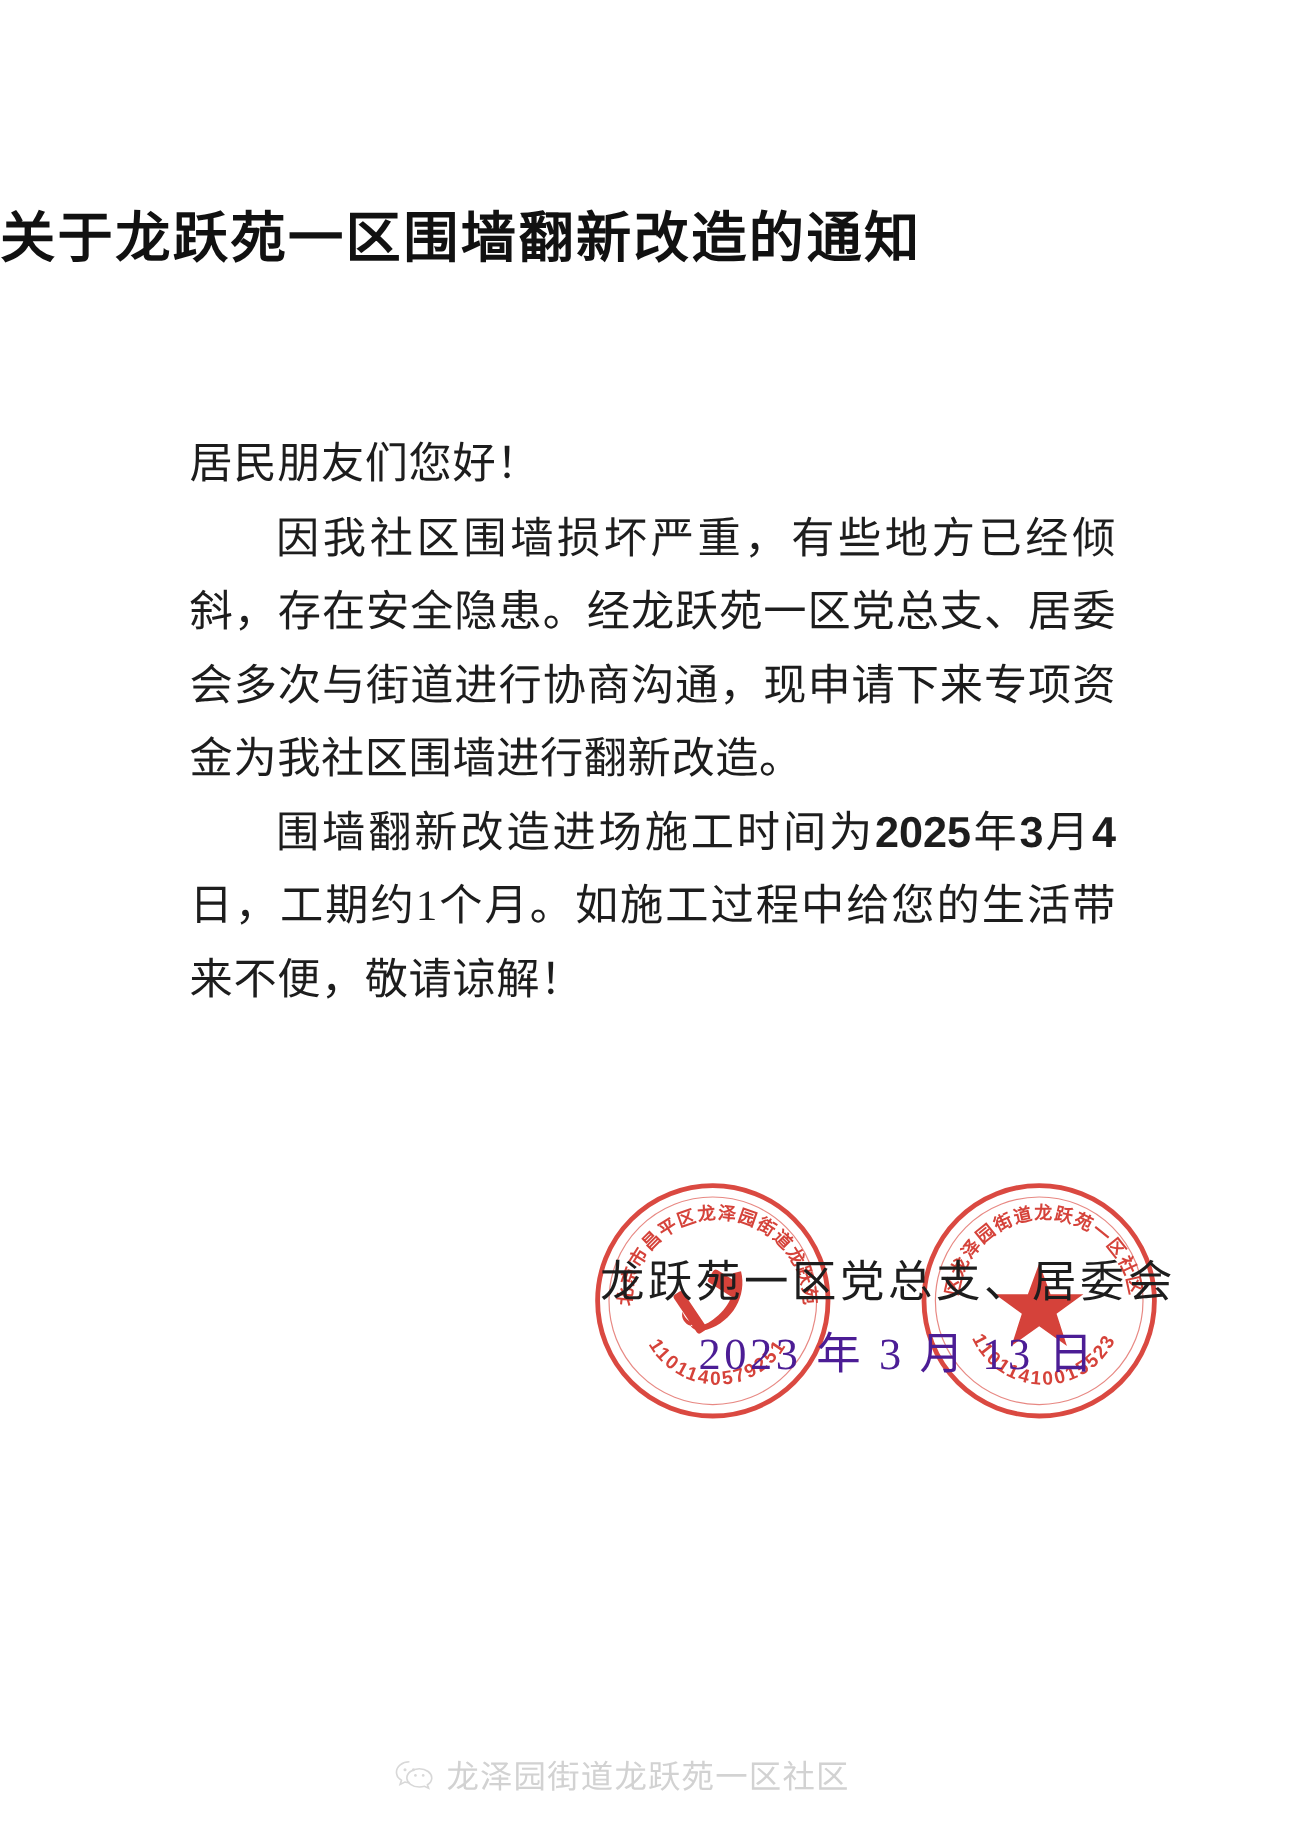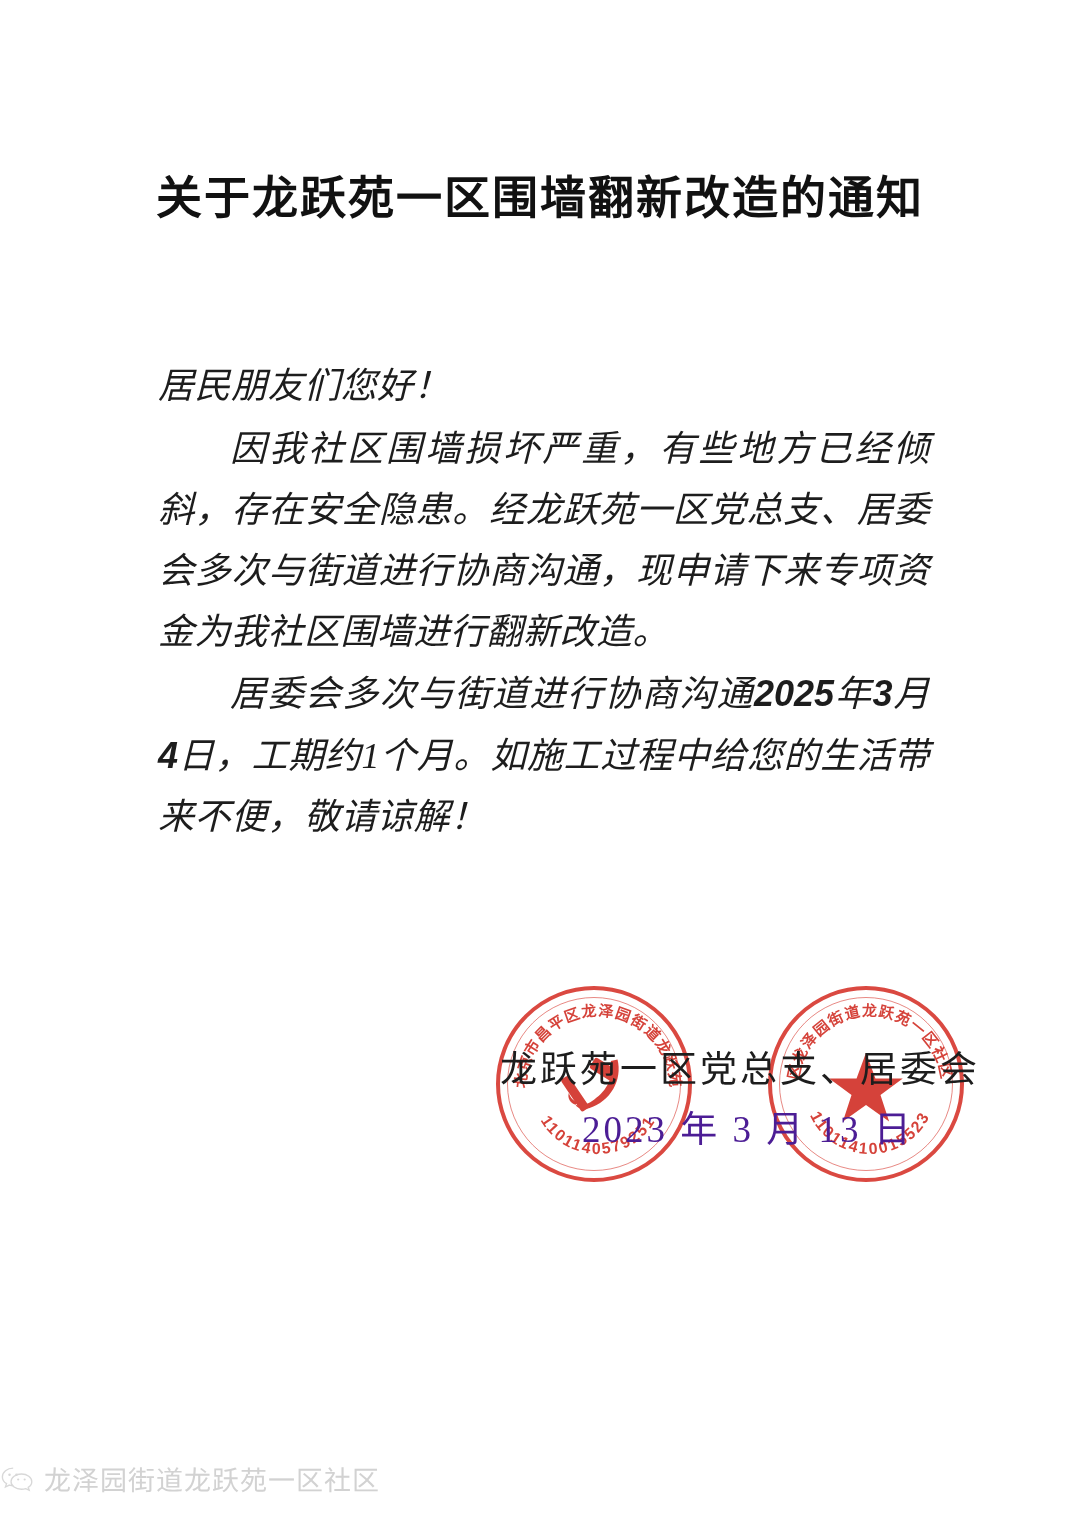--- a/index.html
+++ b/index.html
@@ -19,21 +19,20 @@
     font-family: "Liberation Serif", "DejaVu Serif", serif;
     color: #1a1a1a;
   }
 
   
   .doc-title {
     position: absolute;
     top: 172px;
     left: 0;
     width: 1080px;
-    text-align: center;
     font-family: "Liberation Sans", "DejaVu Sans", sans-serif;
     font-weight: 700;
     font-size: 46px;
     letter-spacing: 2px;
     color: #111111;
     line-height: 1.15;
   }
 
   
   .body-block {
@@ -44,21 +43,20 @@
   }
 
   .para {
     font-size: 36px;
     line-height: 61px;
     letter-spacing: 0.5px;
     color: #1d1d1d;
     text-align: justify;
     text-justify: inter-ideograph;
     margin: 0;
-    font-style: italic;
   }
 
   .para.greeting {
     text-indent: 0;
     margin-bottom: 2px;
   }
 
   .para.indent {
     text-indent: 2em;
   }
@@ -163,21 +161,21 @@
     width: 80px;
     height: 80px;
   }
 
   
   .footer {
     position: absolute;
     top: 1459px;
     left: 0;
     width: 1080px;
-    text-align: left;
+    text-align: center;
     padding-right: 44px;
     box-sizing: border-box;
     color: #d2d2d2;
     font-size: 27px;
     letter-spacing: 1px;
     white-space: nowrap;
     font-family: "Liberation Sans", "DejaVu Sans", sans-serif;
   }
 
   .footer-inner {
@@ -196,21 +194,21 @@
 <div class="page">
 
   <div class="doc-title">关于龙跃苑一区围墙翻新改造的通知</div>
 
   <div class="body-block">
 
     <p class="para greeting">居民朋友们您好！</p>
 
     <p class="para indent">因我社区围墙损坏严重，有些地方已经倾斜，存在安全隐患。经龙跃苑一区党总支、居委会多次与街道进行协商沟通，现申请下来专项资金为我社区围墙进行翻新改造。</p>
 
-    <p class="para indent"><span>居委会多次与街道进行协商沟通</span><span class="bold-num">2025</span><span>年</span><span class="bold-num">3</span><span>月</span><span class="bold-num">4</span><span>日</span><span>，工期约</span><span>1</span><span>个月。</span><span>如施工过程中给您的生活带来不便，敬请谅解！</span></p>
+    <p class="para indent"><span>围墙翻新改造进场施工时间为</span><span class="bold-num">2025</span><span>年</span><span class="bold-num">3</span><span>月</span><span class="bold-num">4</span><span>日</span><span>，工期约</span><span>1</span><span>个月。</span><span>如施工过程中给您的生活带来不便，敬请谅解！</span></p>
   </div>
 
   <div class="stamp stamp-party">
     <div class="stamp-inner-ring"></div>
 
     <svg class="stamp-arc-svg" viewBox="0 0 196 196">
       <defs>
         <path id="arcTopParty" d="M 26,98 A 72,72 0 0 1 170,98" fill="none"></path>
         <path id="arcBotParty" d="M 32,98 A 66,66 0 0 0 164,98" fill="none"></path>
       </defs>

